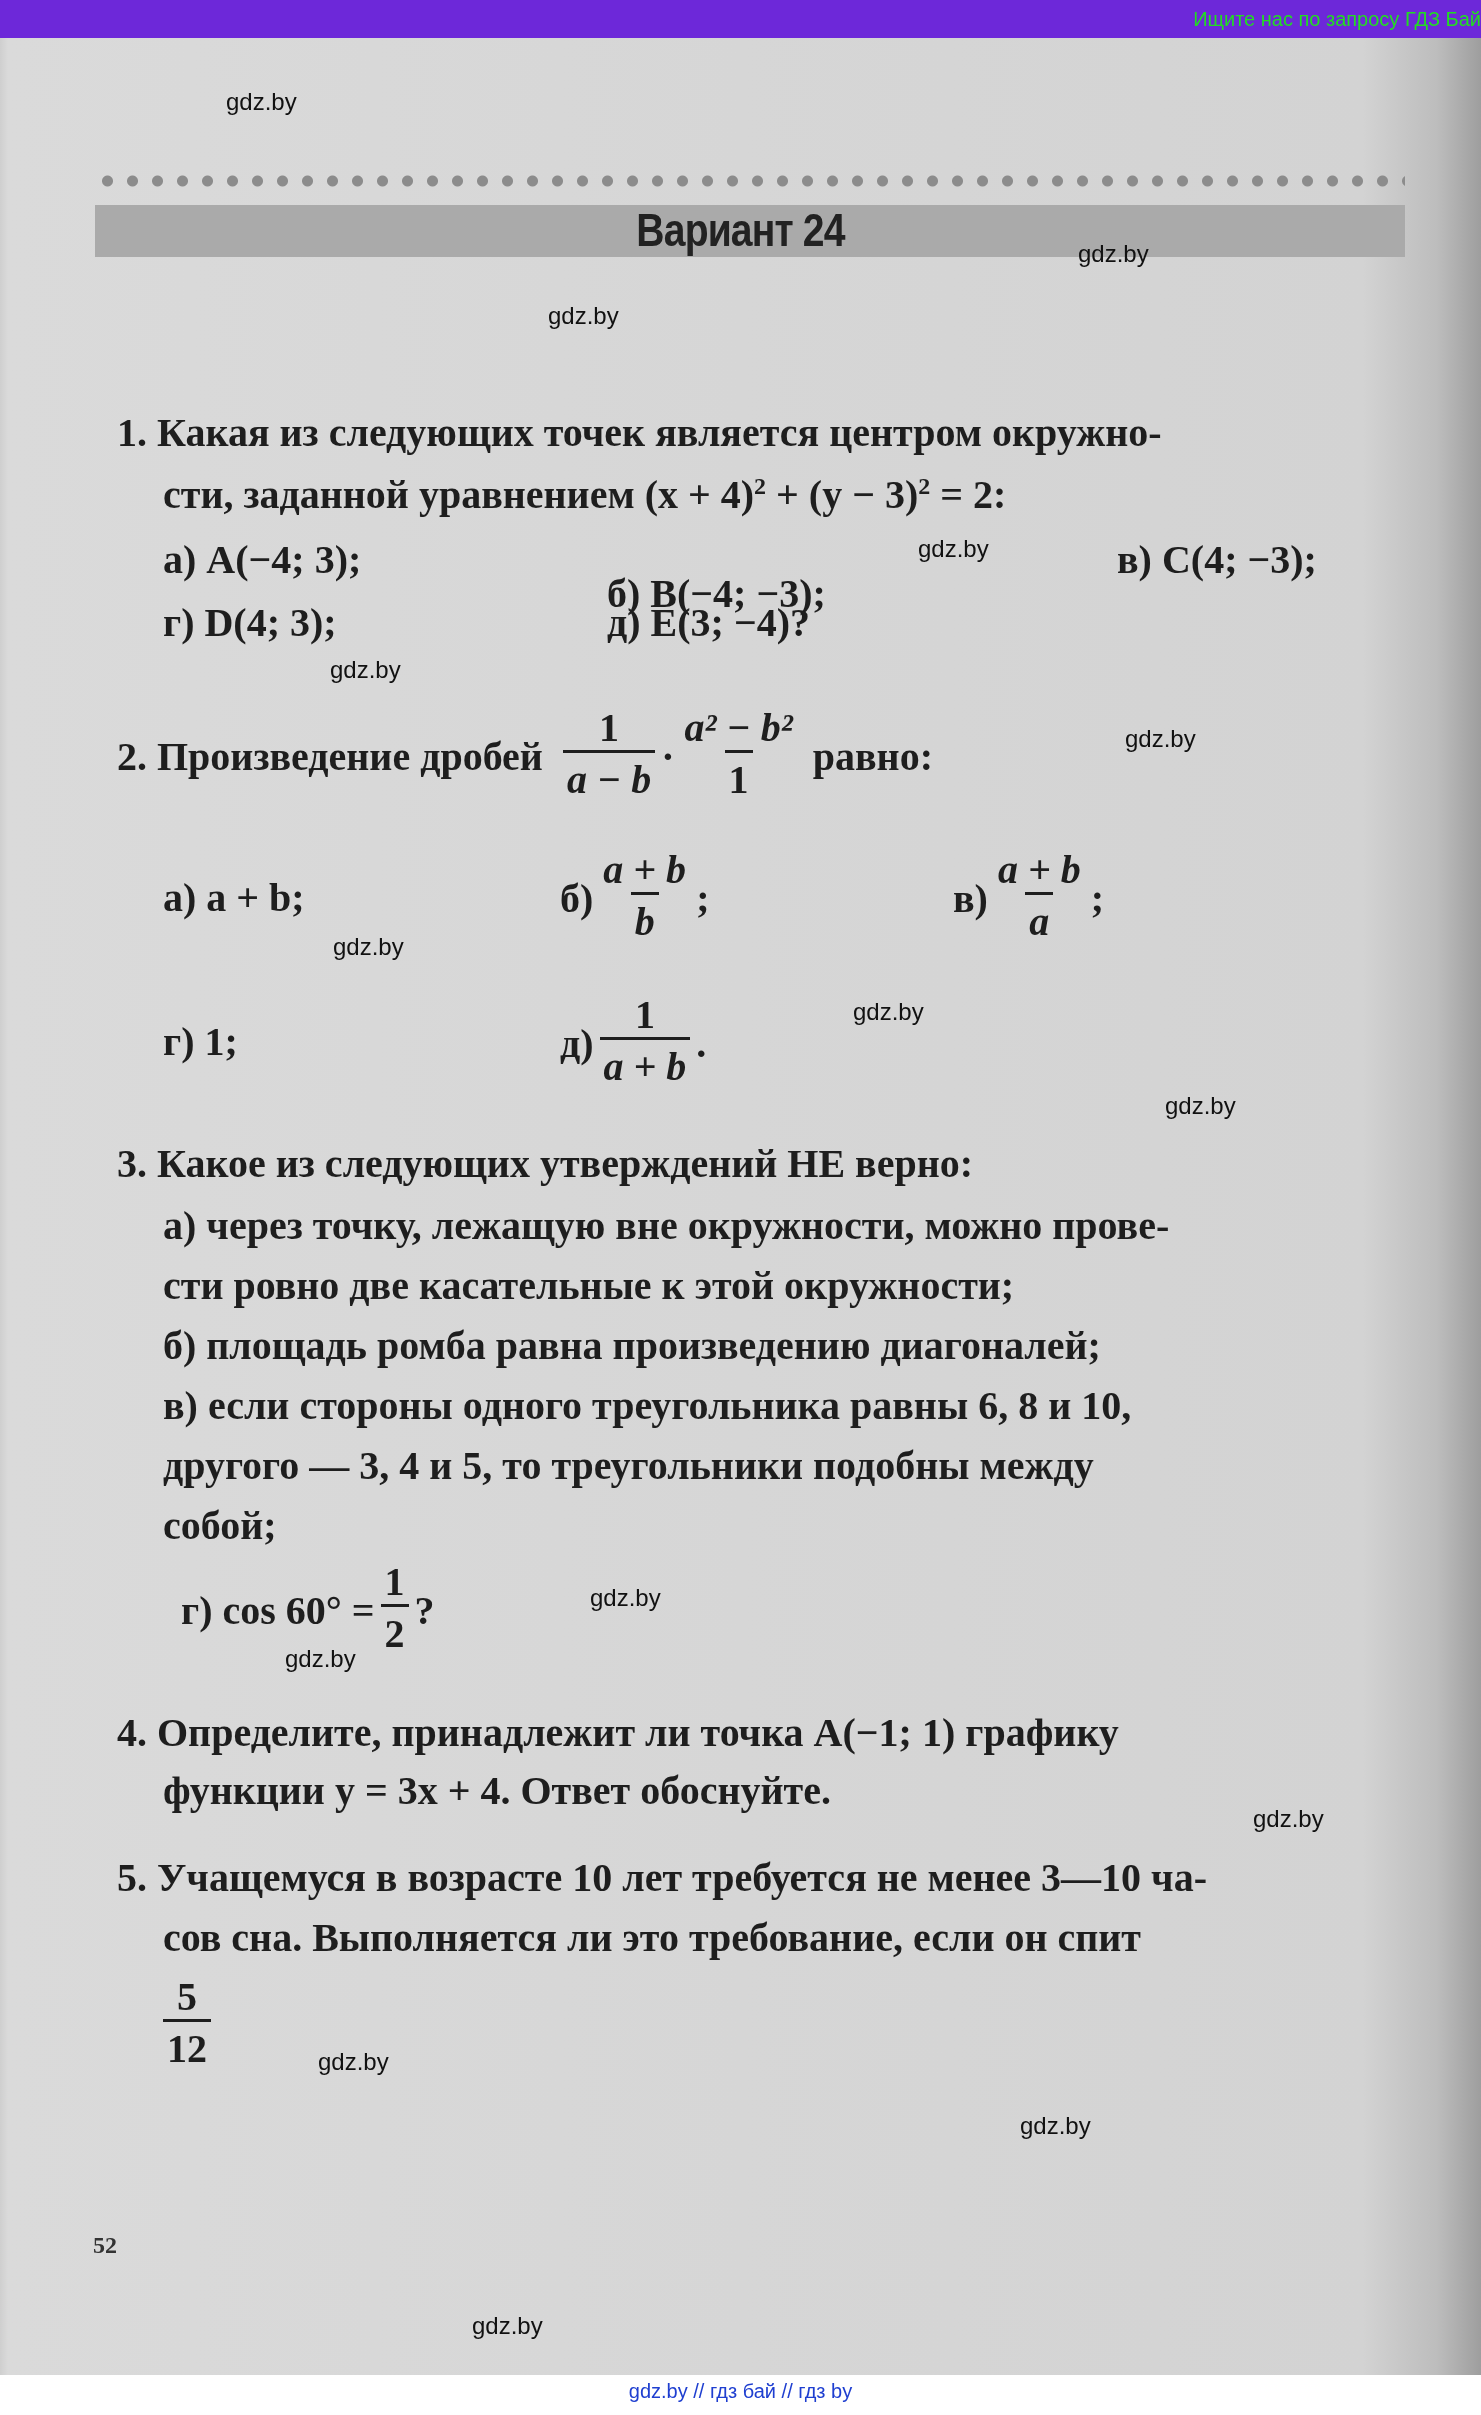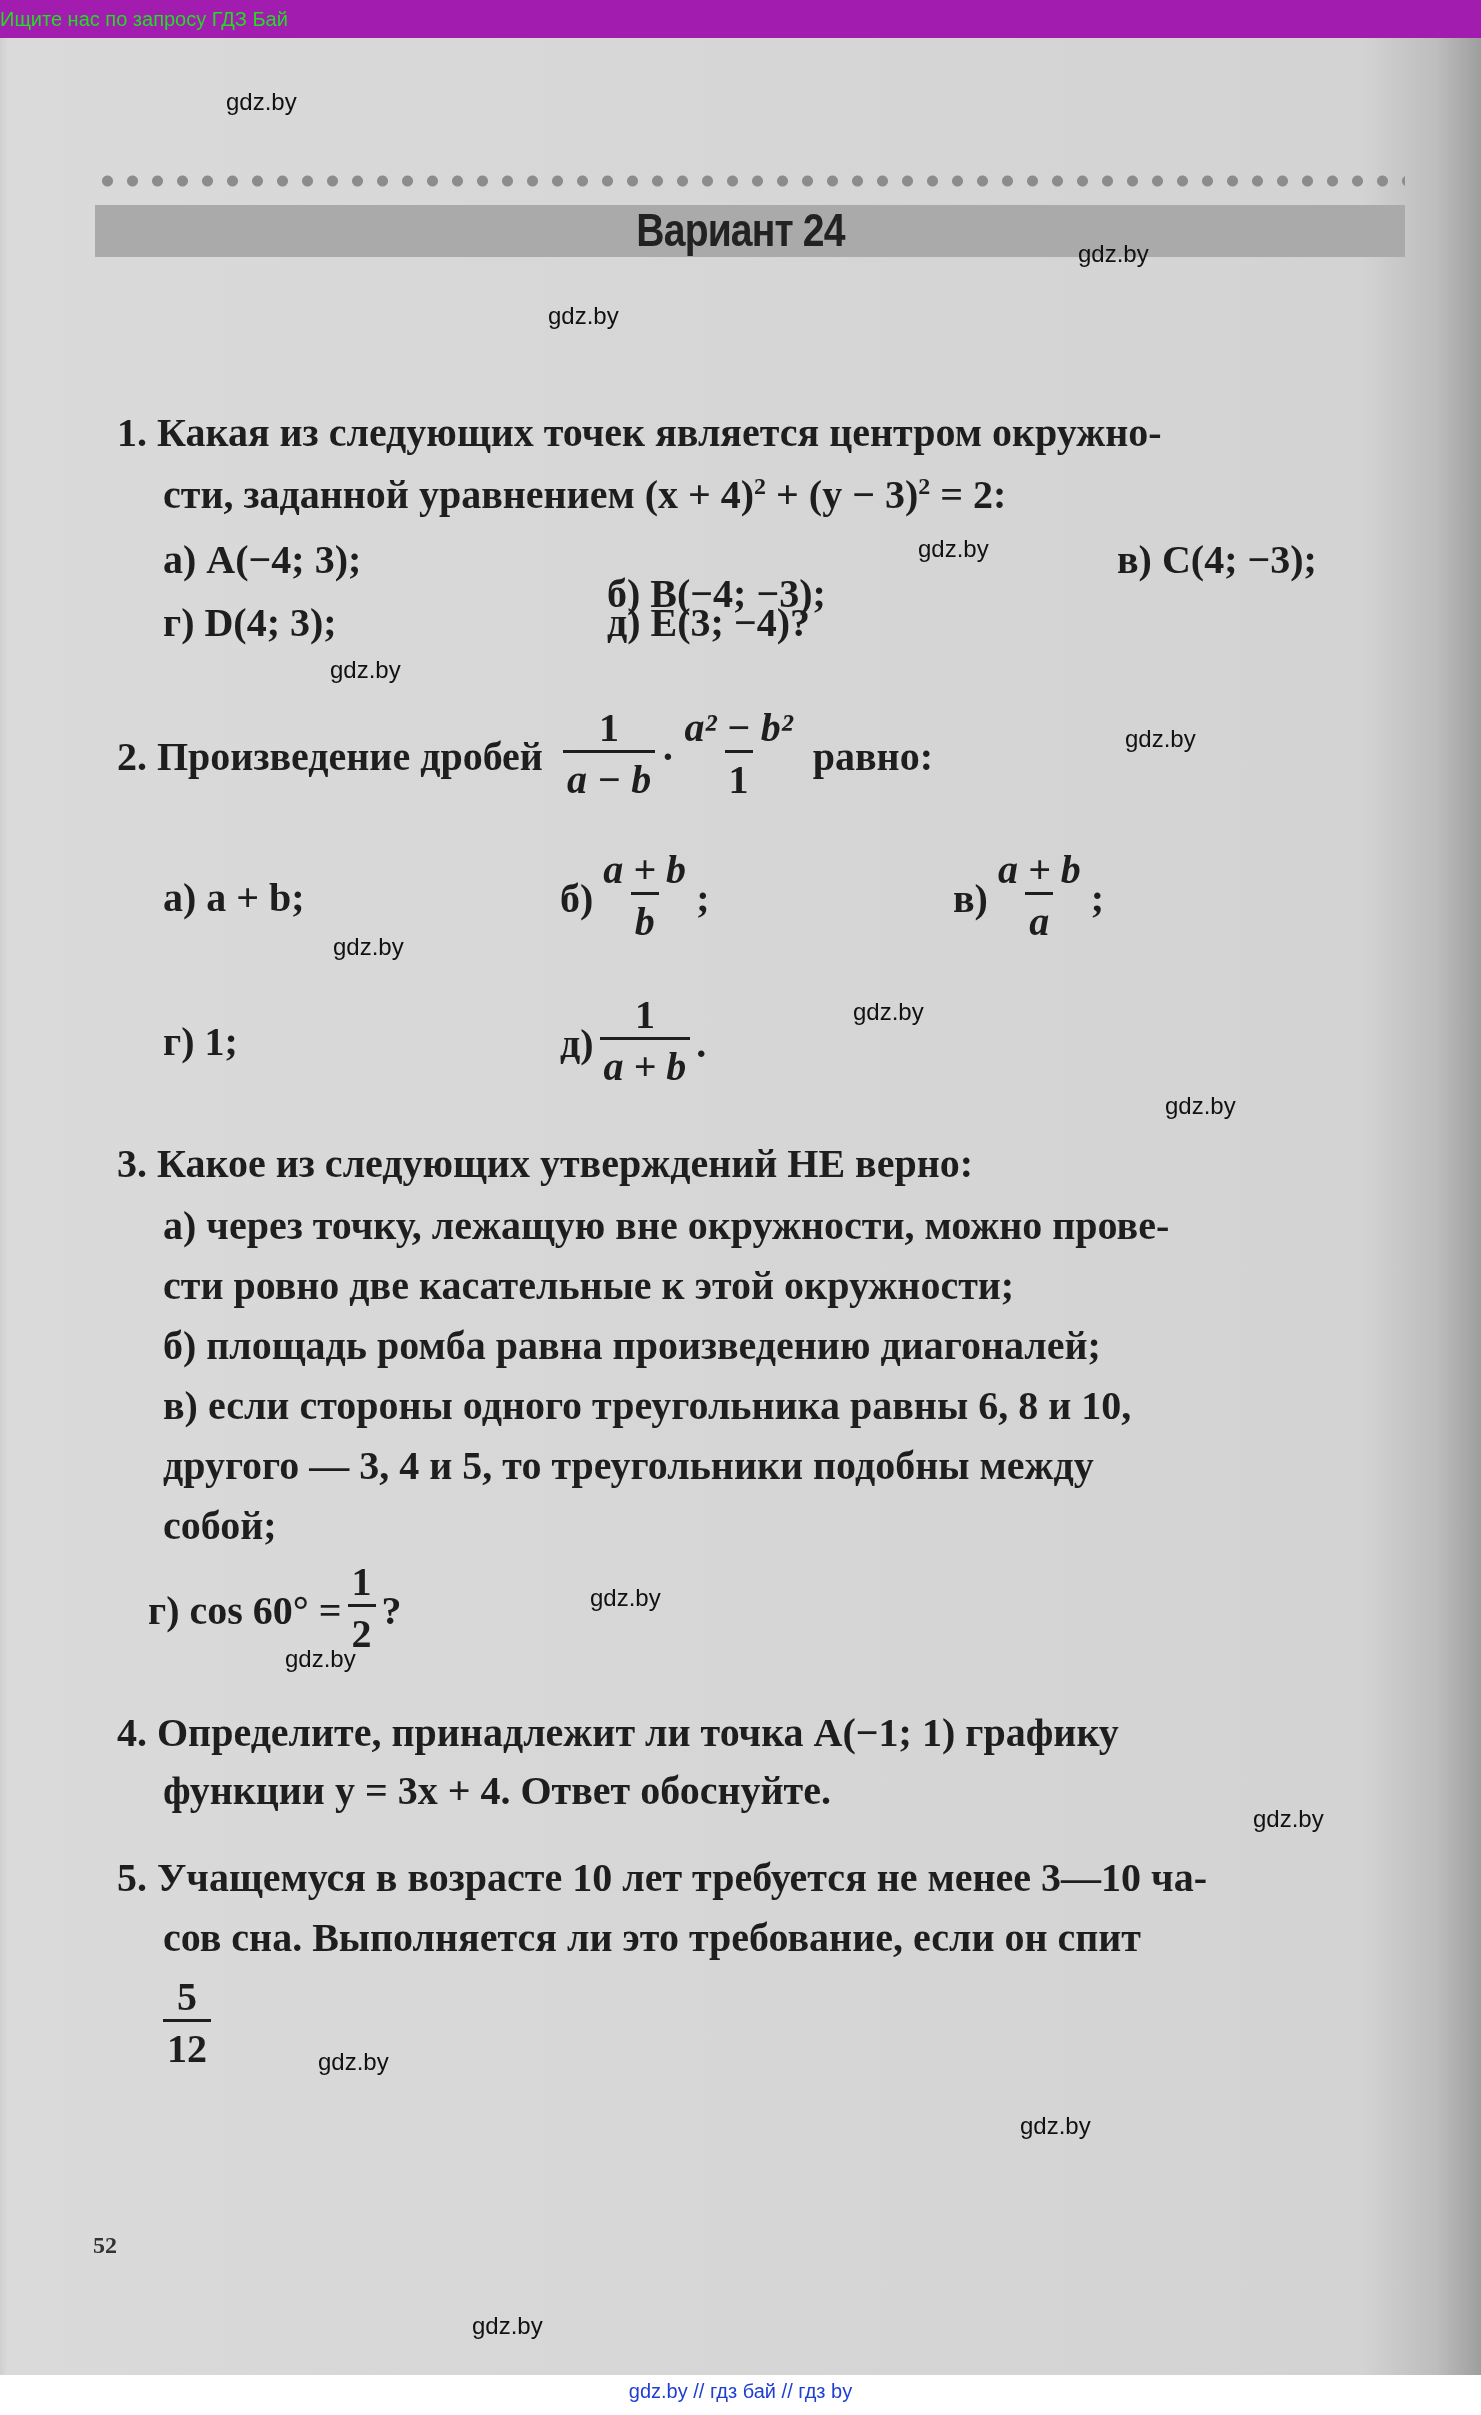--- a/index.html
+++ b/index.html
@@ -1,19 +1,19 @@
 <!DOCTYPE html>
 <html><head>
 <meta charset="utf-8">
 <style>
   html, body { margin:0; padding:0; }
   body { width:1481px; height:2415px; background:#ffffff; position:relative; overflow:hidden;
          font-family:"Liberation Serif", "DejaVu Serif", serif; }
-  .topbar { position:absolute; left:0; top:0; width:1481px; height:38px; background:#a21caf;
-            display:flex; align-items:center; justify-content:flex-start; }
+  .topbar { position:absolute; left:0; top:0; width:1481px; height:38px; background:#6d28d9;
+            display:flex; align-items:center; justify-content:flex-end; }
   .topbar span { color:#22dd22; font-family:"Liberation Sans", "DejaVu Sans", sans-serif; font-size:20px; }
   .page { position:absolute; left:0; top:38px; width:1481px; height:2337px;
           background:linear-gradient(90deg,#cfcfcf 0px,#dadada 8px,#d6d6d6 50%,#d3d3d3 92%,#bdbdbd 97%,#9e9e9e 100%); }
   .bottombar { position:absolute; left:0; top:2375px; width:1481px; height:32px; background:#fff;
                display:flex; align-items:center; justify-content:center; }
   .bottombar span { color:#1f3fd0; font-family:"Liberation Sans", "DejaVu Sans", sans-serif; font-size:20px; }
   .dots { position:absolute; left:95px; top:174px; width:1310px; height:14px;
           background-image:radial-gradient(circle, #8c8c8c 5px, transparent 6px);
           background-size:25px 14px; background-repeat:repeat-x; }
   .band { position:absolute; left:95px; top:205px; width:1310px; height:52px; background:#aaaaaa; }
@@ -101,21 +101,21 @@
 <div class="line b" style="left:117px; top:1144px;">
   <span>3.</span>
   <span>Какое из следующих утверждений НЕ верно:</span>
 </div>
 <div class="line b" style="left:163px; top:1206px;">а) через точку, лежащую вне окружности, можно прове-</div>
 <div class="line b" style="left:163px; top:1266px;">сти ровно две касательные к этой окружности;</div>
 <div class="line b" style="left:163px; top:1326px;">б) площадь ромба равна произведению диагоналей;</div>
 <div class="line b" style="left:163px; top:1386px;">в) если стороны одного треугольника равны 6, 8 и 10,</div>
 <div class="line b" style="left:163px; top:1446px;">другого  — 3, 4 и 5, то треугольники подобны между</div>
 <div class="line b" style="left:163px; top:1506px;">собой;</div>
-<div class="line b" style="left:148px; top:1560px; display:flex; align-items:center;">
+<div class="line b" style="left:181px; top:1560px; display:flex; align-items:center;">
   <span>г) cos 60° =</span>
   <span class="frac">
     <span class="num">1</span>
     <span class="den">2</span>
   </span>
   <span>?</span>
 </div>
 
 <div class="line b" style="left:117px; top:1713px;">
   <span>4.</span>

